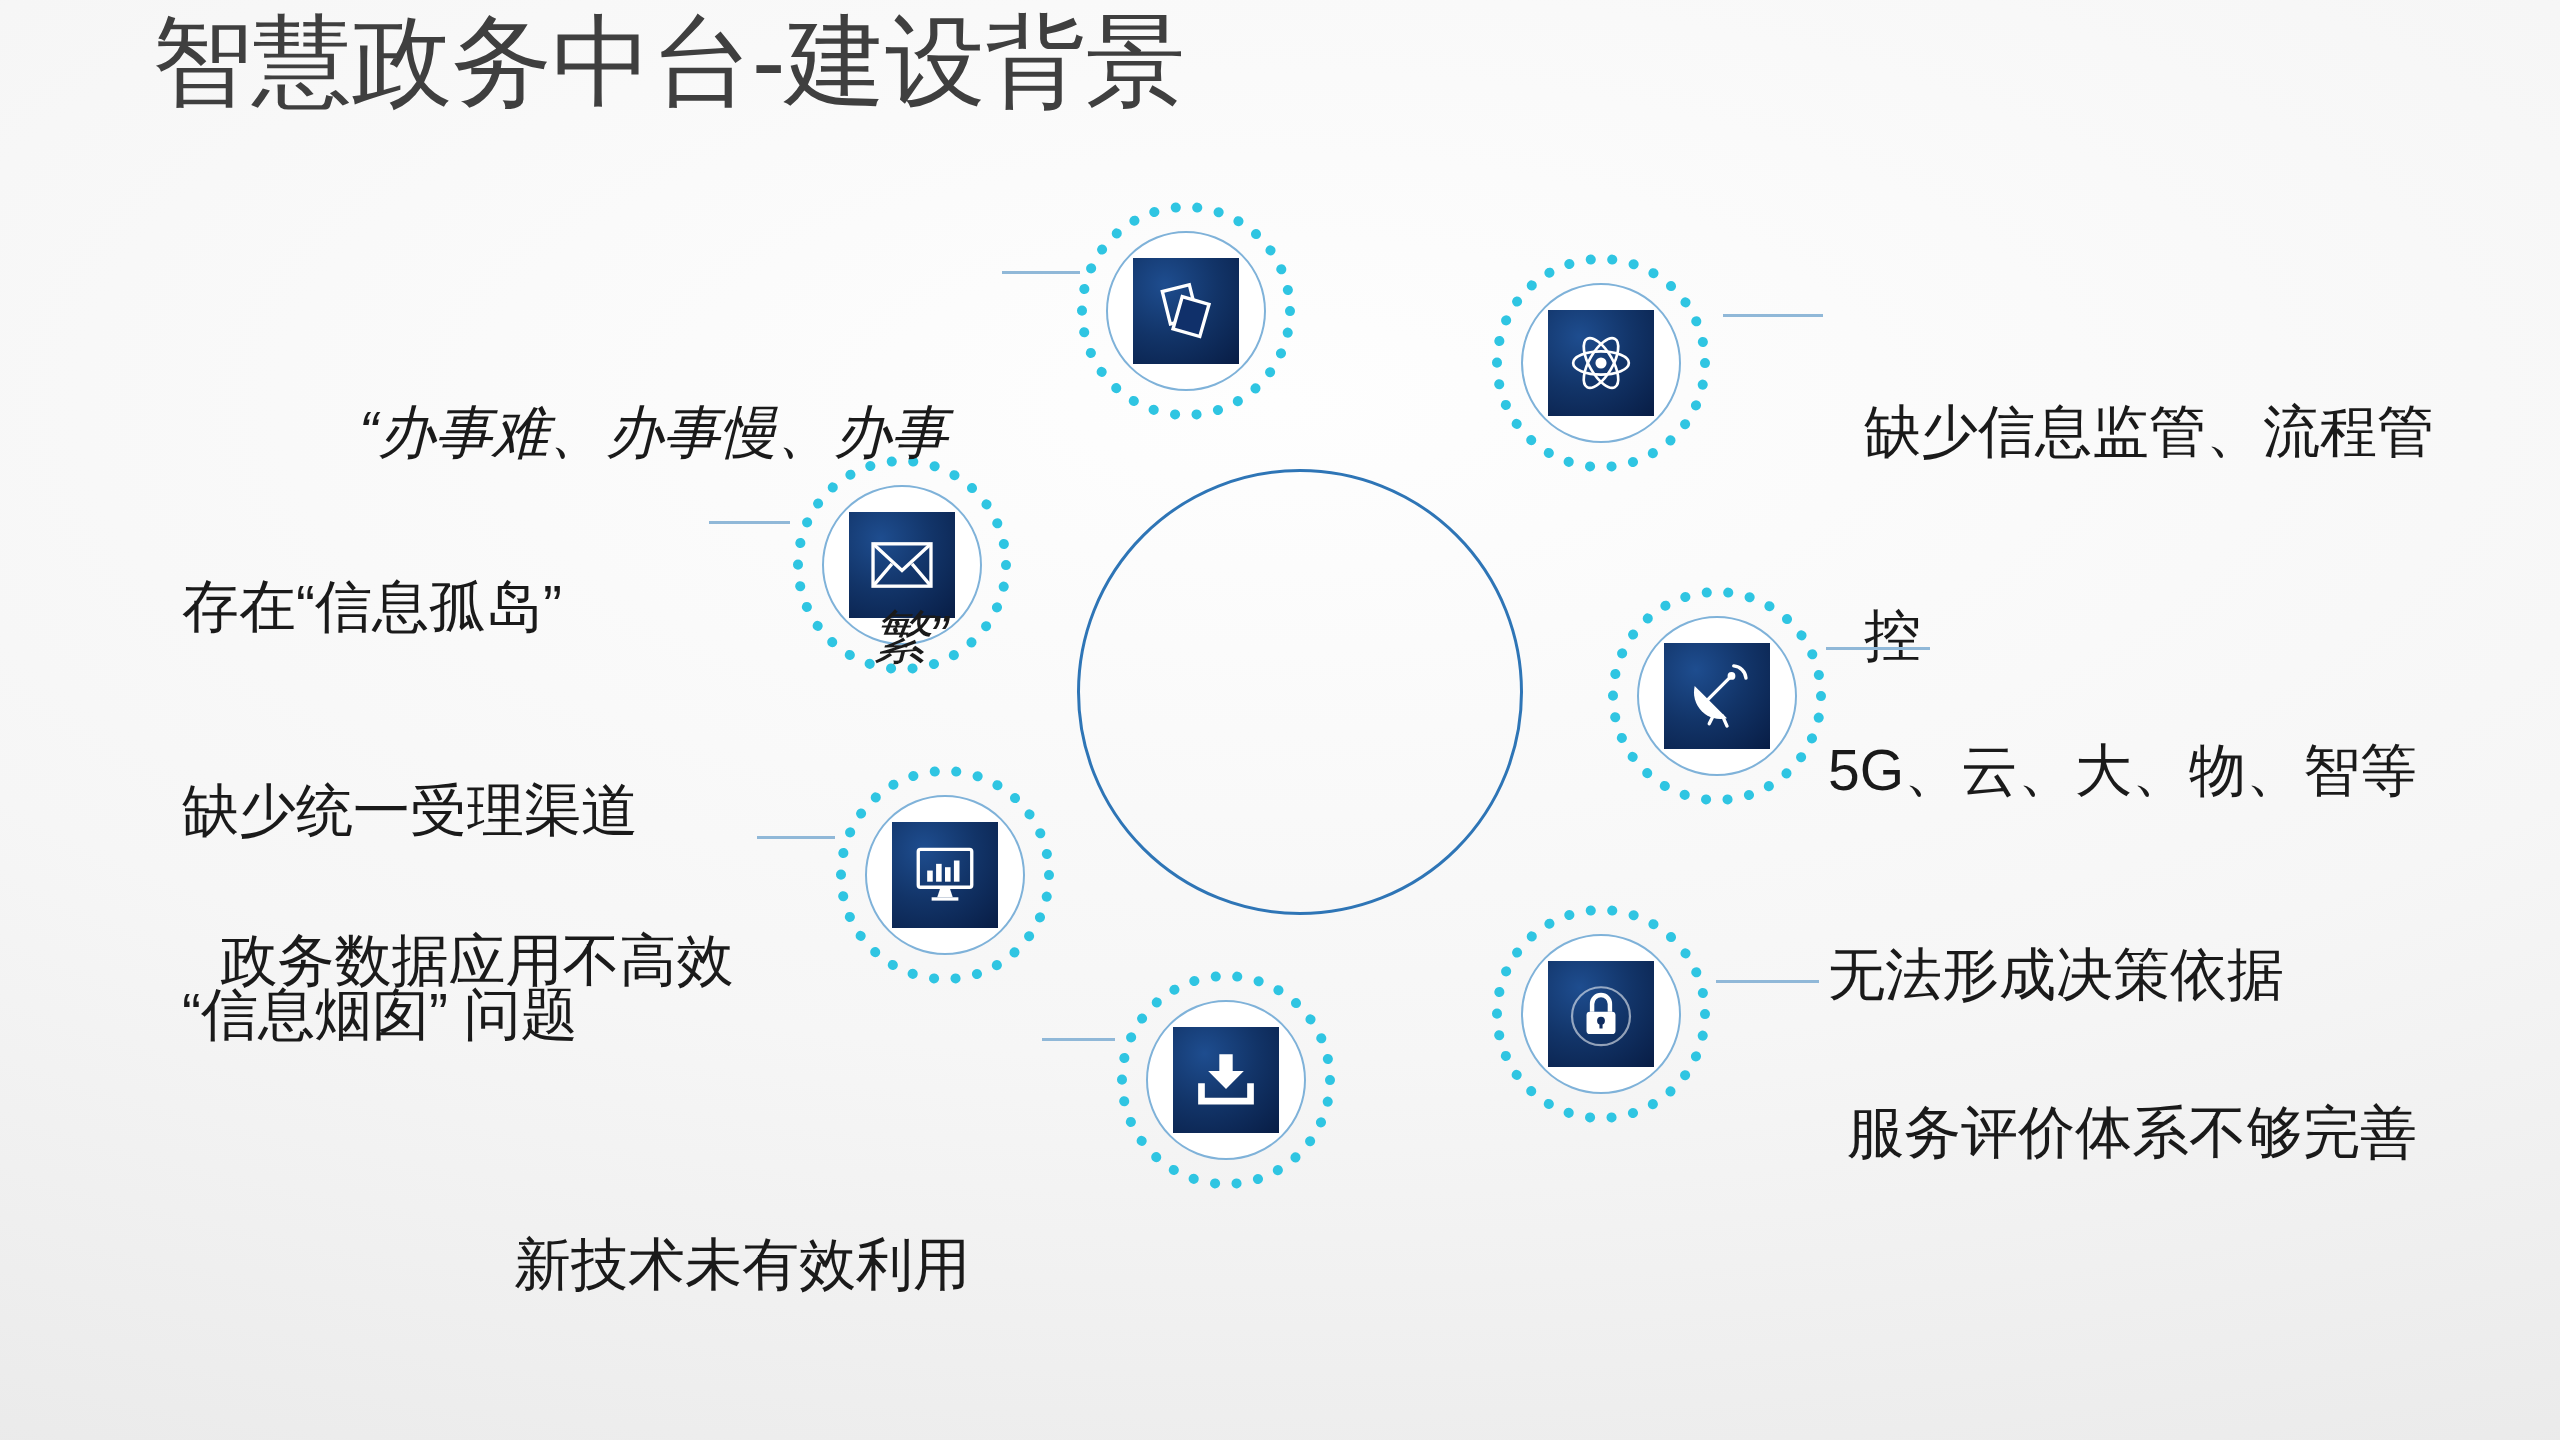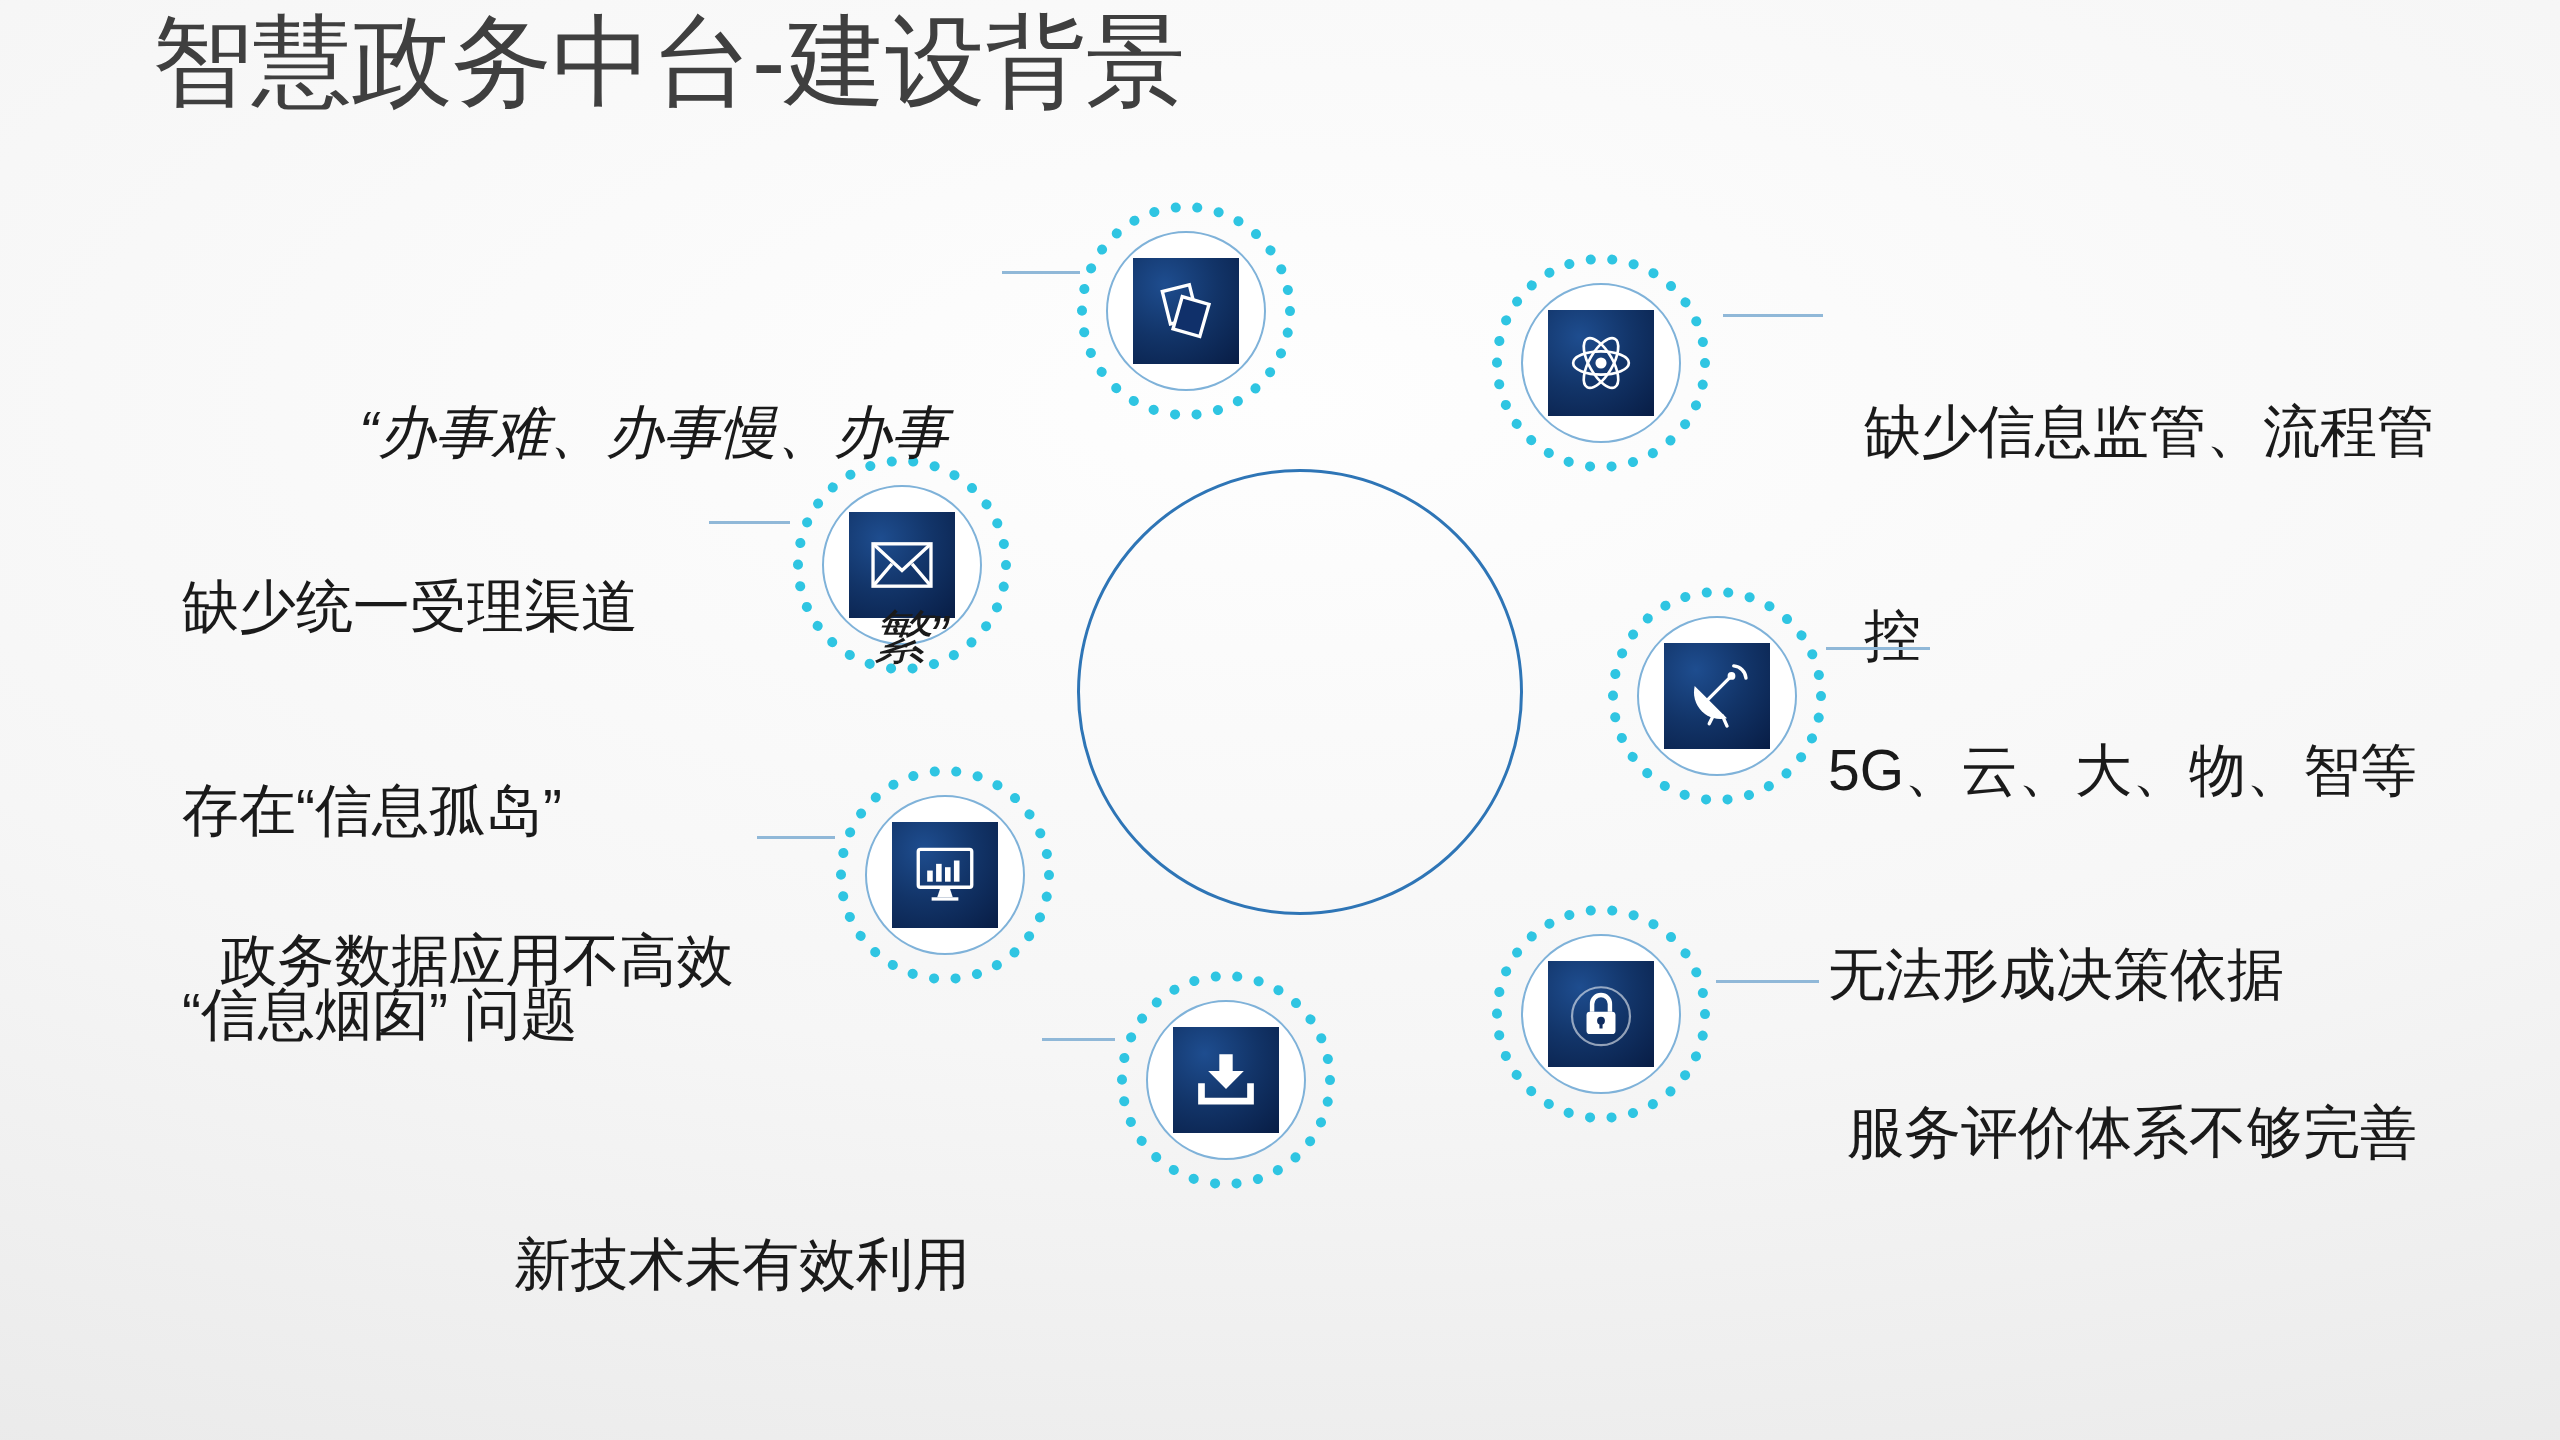--- a/index.html
+++ b/index.html
@@ -169,22 +169,22 @@
   <span>“办事难、办事慢、办事</span>
   <span>繁”</span>
 </div>
 
 <div class="label label-2">
   <span>缺少信息监管、流程管</span>
   <span>控</span>
 </div>
 
 <div class="label label-3">
+  <span>存在“信息孤岛”</span>
   <span>缺少统一受理渠道</span>
-  <span>存在“信息孤岛”</span>
   <span>“信息烟囱” 问题</span>
 </div>
 
 <div class="label label-4">
   <span>5G、云、大、物、智等</span>
   <span>无法形成决策依据</span>
 </div>
 
 <div class="label label-5">
   <span>政务数据应用不高效</span>

